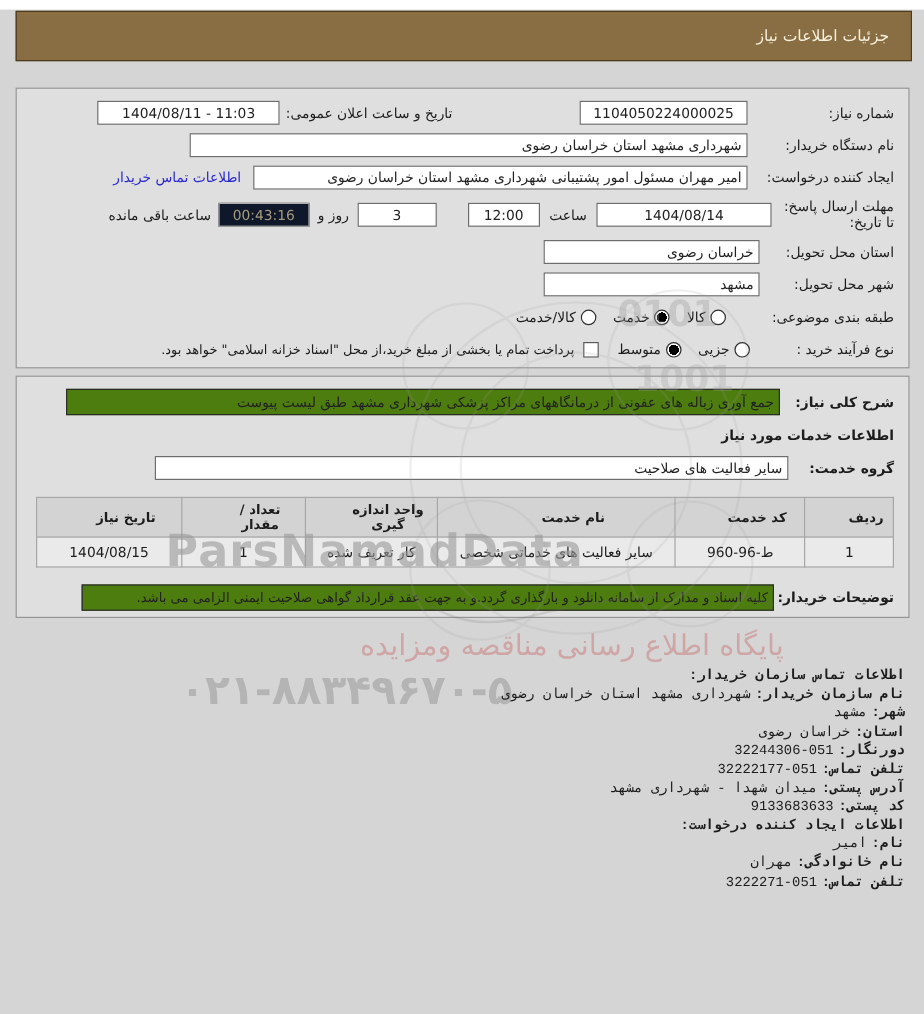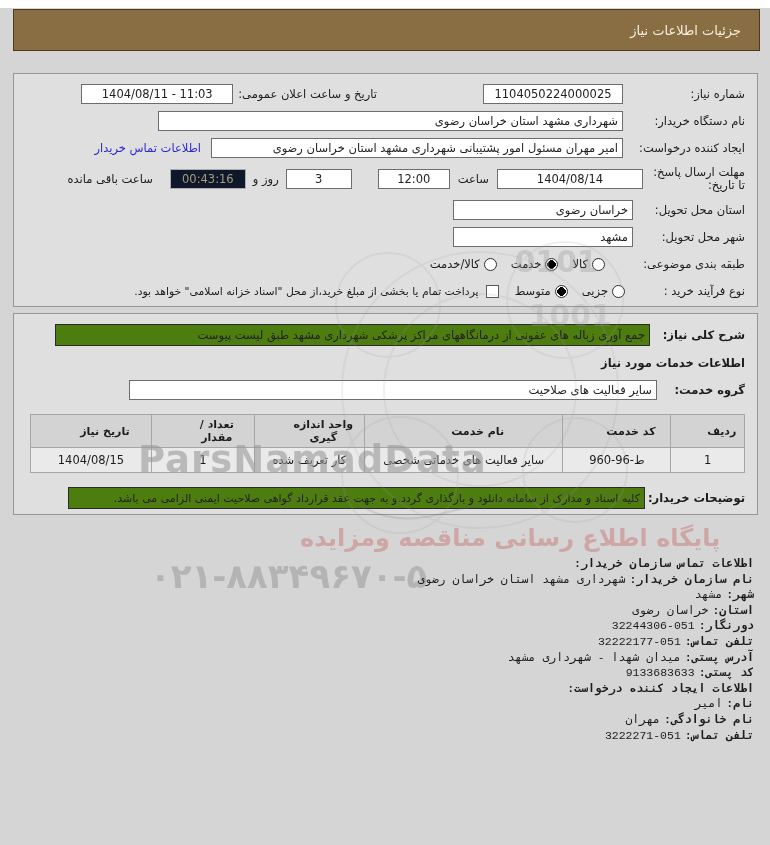--- a/index.html
+++ b/index.html
@@ -69,21 +69,21 @@
   }
   .contact .line{white-space:nowrap;}
   .contact .val{margin-right:4px;font-weight:normal;}
   
   .wm{position:absolute;pointer-events:none;z-index:1;}
   .wm-brand{
     top:438px;left:138px;font-size:37px;font-weight:bold;color:#999999;
     opacity:.6;letter-spacing:1px;direction:ltr;
   }
   .wm-red{
-    top:524px;left:300px;width:465px;font-size:24px;font-weight:bold;
+    top:524px;left:300px;width:465px;font-size:24px;font-weight:normal;
     color:#c87878;opacity:.5;white-space:nowrap;text-align:left;
   }
   .wm-phone{
     top:556px;left:150px;font-size:34px;font-weight:bold;color:#9f9f9f;
     opacity:.6;letter-spacing:3px;
   }
   .wm-svg{top:0;left:0;}
 </style>
 </head>
 <body>
@@ -111,25 +111,25 @@
   <div class="row">
     <span class="lbl lbl-w">ایجاد کننده درخواست:</span>
     <div class="inp" style="width:412px;">امیر مهران مسئول امور پشتیبانی شهرداری مشهد استان خراسان رضوی</div>
     <span class="link">اطلاعات تماس خریدار</span>
   </div>
 
   <div class="row" style="min-height:28px;">
     <span class="lbl wrap-lbl">مهلت ارسال پاسخ: تا تاریخ:</span>
     <div class="inp center ltr" style="width:146px;">1404/08/14</div>
     <span class="lbl" style="margin:0 8px;">ساعت</span>
-    <div class="inp center ltr" style="width:72px;">12:00</div>
+    <div class="inp center ltr" style="width:60px;">12:00</div>
     <div class="inp center ltr" style="width:66px;margin-right:26px;">3</div>
     <span class="lbl" style="margin:0 7px;">روز و</span>
     <div class="inp center ltr countdown" style="width:76px;">00:43:16</div>
-    <span class="lbl" style="margin-right:17px;">ساعت باقی مانده</span>
+    <span class="lbl" style="margin-right:6px;">ساعت باقی مانده</span>
   </div>
 
   <div class="row">
     <span class="lbl lbl-m">استان محل تحویل:</span>
     <div class="inp" style="width:180px;">خراسان رضوی</div>
   </div>
 
   <div class="row">
     <span class="lbl lbl-m">شهر محل تحویل:</span>
     <div class="inp" style="width:180px;">مشهد</div>

